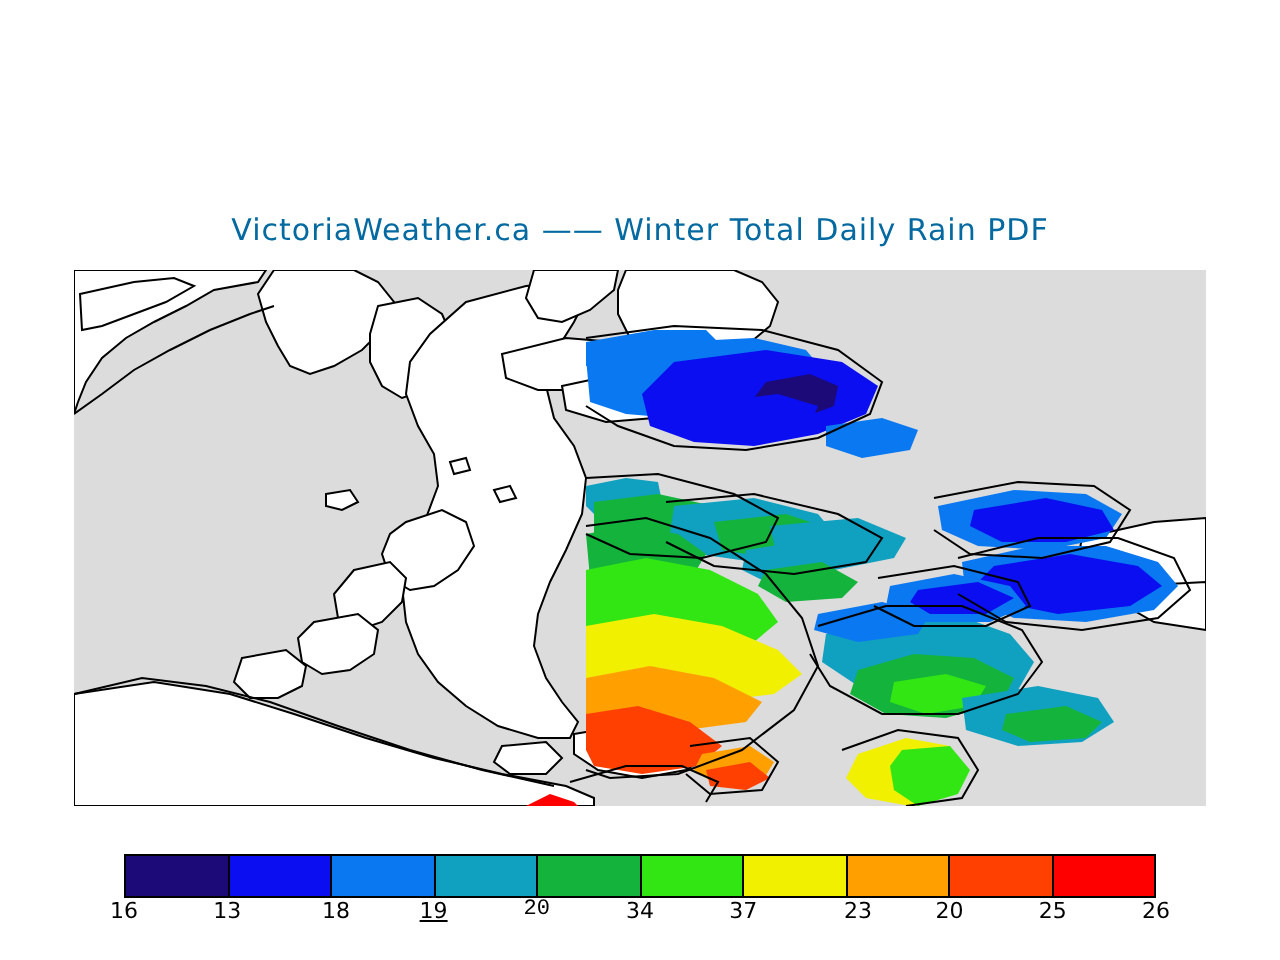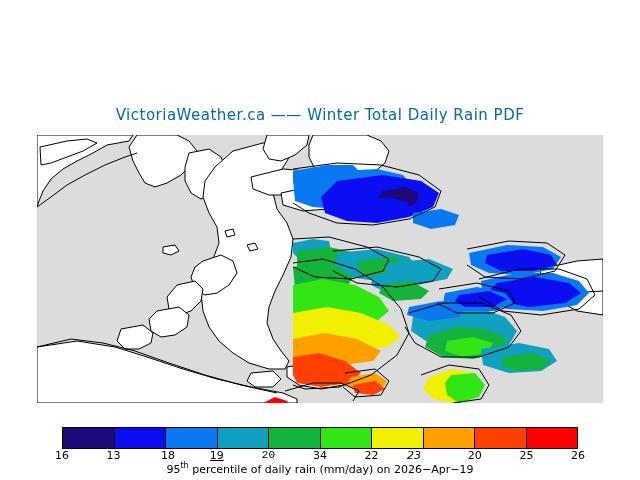--- a/index.html
+++ b/index.html
@@ -152,24 +152,21 @@
       <div class="cbseg" style="background: rgb(255, 64, 0);"></div>
       <div class="cbseg" style="background: rgb(255, 0, 0);"></div>
     </div>
   <div id="cbticks">
       <span class="tick" style="left: 62px;">16</span>
       <span class="tick" style="left: 113.6px;">13</span>
       <span class="tick" style="left: 168px;">18</span>
       <span class="tick" style="left: 216.8px; text-decoration: underline;">19</span>
       <span class="tick" style="left: 268.4px; font-family: Liberation Mono, monospace;">20</span>
       <span class="tick" style="left: 320px;">34</span>
-      <span class="tick" style="left: 371.6px;">22</span>
-      <span class="tick" style="left: 414px; font-style: italic;">23</span>
+      <span class="tick" style="left: 371.6px;">37</span>
+      <span class="tick" style="left: 429px;">23</span>
       <span class="tick" style="left: 474.8px;">20</span>
       <span class="tick" style="left: 526.4px;">25</span>
       <span class="tick" style="left: 578px;">26</span>
     </div>
 
-  <div id="cbcaption">
-    <span>95</span><sup>th</sup><span> percentile of daily rain (mm/day) on 2026−Apr−19</span>
-  </div>
 
 </div>
 
 </body></html>

